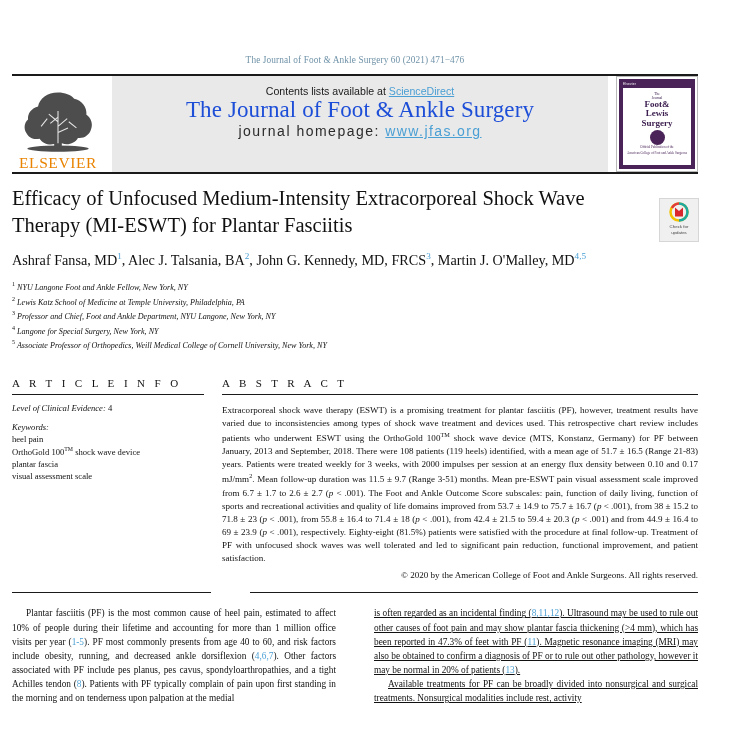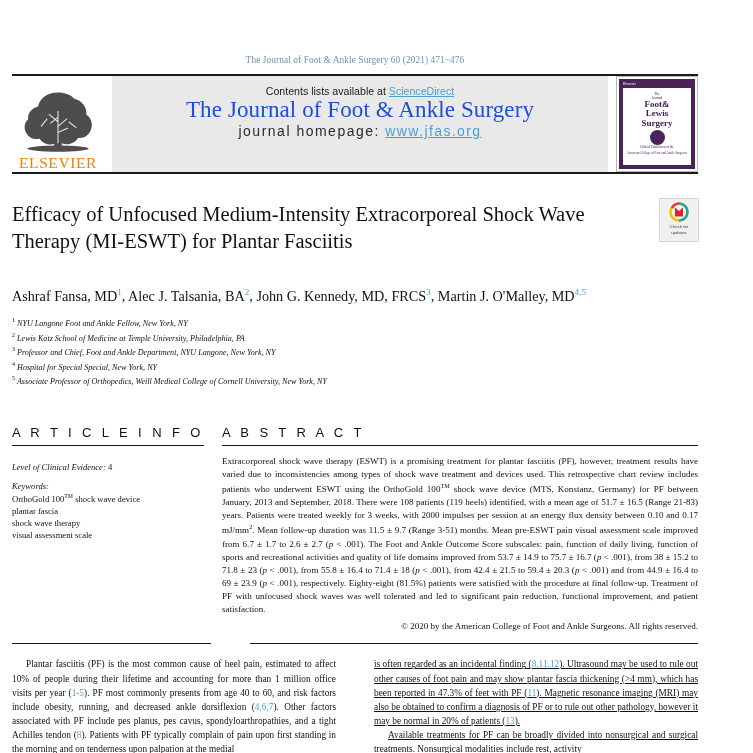--- a/index.html
+++ b/index.html
@@ -163,35 +163,35 @@
   }
 
   .masthead-rule-bottom {
     border-top: 2px solid #1a1a1a;
     margin: 0;
   }
 
   
   .title-block {
     position: relative;
-    padding-top: 27px;
+    padding-top: 11px;
   }
   .article-title {
     font-size: 20.5px;
     line-height: 1.30;
     color: #111111;
     font-family: "Liberation Serif", "DejaVu Serif", serif;
     max-width: 600px;
     margin: 0;
     font-weight: normal;
   }
   .authors {
     font-size: 14.2px;
     line-height: 1.35;
-    margin-top: 32px;
+    margin-top: 12px;
     color: #111111;
     max-width: 660px;
   }
   .authors sup { font-size: 9.2px; color: #4a9fd4; vertical-align: super; }
 
   .affiliations {
     margin-top: 10px;
     font-style: italic;
     font-size: 8.1px;
     line-height: 1.58;
@@ -232,33 +232,32 @@
     flex: 0 0 210px;
     width: 210px;
     padding-right: 18px;
     box-sizing: border-box;
   }
   .col-abstract {
     flex: 1 1 auto;
     box-sizing: border-box;
   }
   .section-head {
-    font-size: 13px;
+    font-size: 11px;
     letter-spacing: 3.4px;
-    font-family: Liberation Sans, sans-serif;
+    font-family: Liberation Serif, serif;
     color: #111111;
     padding-bottom: 5px;
-    margin-top: 12px;
   }
   .head-rule { border-top: 1.2px solid #1a1a1a; }
 
   .loce {
     font-size: 8.6px;
     font-style: italic;
-    margin-top: 16px;
+    margin-top: 8px;
     color: #111;
   }
   .loce .val { font-style: normal; }
   .kw-head {
     font-size: 8.6px;
     font-style: italic;
     margin-top: 9px;
     color: #111;
   }
   .kw-list {
@@ -373,21 +372,21 @@
 
   <div class="title-block">
     <h1 class="article-title">Efficacy of Unfocused Medium-Intensity Extracorporeal Shock Wave Therapy (MI-ESWT) for Plantar Fasciitis</h1>
 
     <div class="authors">Ashraf Fansa, MD<sup>1</sup>, Alec J. Talsania, BA<sup>2</sup>, John G. Kennedy, MD, FRCS<sup>3</sup>, Martin J. O'Malley, MD<sup>4,5</sup></div>
 
     <div class="affiliations">
       <div><sup>1</sup> <span>NYU Langone Foot and Ankle Fellow, New York, NY</span></div>
       <div><sup>2</sup> <span>Lewis Katz School of Medicine at Temple University, Philadelphia, PA</span></div>
       <div><sup>3</sup> <span>Professor and Chief, Foot and Ankle Department, NYU Langone, New York, NY</span></div>
-      <div><sup>4</sup> <span>Hospital for Special Special, New York, NY</span></div>
+      <div><sup>4</sup> <span>Langone for Special Surgery, New York, NY</span></div>
       <div><sup>5</sup> <span>Associate Professor of Orthopedics, Weill Medical College of Cornell University, New York, NY</span></div>
     </div>
 
     <div class="crossmark">
       <svg width="20" height="20" viewBox="0 0 40 40">
         <circle cx="20" cy="20" r="17" fill="none" stroke="#f2c200" stroke-width="5"></circle>
         <path d="M20 3 A17 17 0 0 1 20 37" fill="none" stroke="#1fa8a0" stroke-width="5"></path>
         <path d="M20 3 A17 17 0 0 0 6 12" fill="none" stroke="#e03a3e" stroke-width="5"></path>
         <path d="M12 29 L12 11 L20 18 L28 11 L28 29 Z" fill="#d9252b"></path>
       </svg>
@@ -404,23 +403,23 @@
       <div class="section-head">A R T I C L E   I N F O</div>
       <div class="head-rule"></div>
 
       <div class="loce">
         <span>Level of Clinical Evidence:</span>
         <span class="val">4</span>
       </div>
 
       <div class="kw-head">Keywords:</div>
       <ul class="kw-list">
+        <li>heel pain</li>
         <li>OrthoGold 100<sup>TM</sup> shock wave device</li>
         <li>plantar fascia</li>
-        <li>shock wave therapy</li>
         <li>visual assessment scale</li>
       </ul>
     </div>
 
     <div class="col-abstract">
       <div class="section-head">A B S T R A C T</div>
       <div class="head-rule"></div>
       <div class="abstract-body">Extracorporeal shock wave therapy (ESWT) is a promising treatment for plantar fasciitis (PF), however, treatment results have varied due to inconsistencies among types of shock wave treatment and devices used. This retrospective chart review includes patients who underwent ESWT using the OrthoGold 100<sup>TM</sup> shock wave device (MTS, Konstanz, Germany) for PF between January, 2013 and September, 2018. There were 108 patients (119 heels) identified, with a mean age of 51.7 ± 16.5 (Range 21-83) years. Patients were treated weekly for 3 weeks, with 2000 impulses per session at an energy flux density between 0.10 and 0.17 mJ/mm<sup>2</sup>. Mean follow-up duration was 11.5 ± 9.7 (Range 3-51) months. Mean pre-ESWT pain visual assessment scale improved from 6.7 ± 1.7 to 2.6 ± 2.7 (<i>p</i> &lt; .001). The Foot and Ankle Outcome Score subscales: pain, function of daily living, function of sports and recreational activities and quality of life domains improved from 53.7 ± 14.9 to 75.7 ± 16.7 (<i>p</i> &lt; .001), from 38 ± 15.2 to 71.8 ± 23 (<i>p</i> &lt; .001), from 55.8 ± 16.4 to 71.4 ± 18 (<i>p</i> &lt; .001), from 42.4 ± 21.5 to 59.4 ± 20.3 (<i>p</i> &lt; .001) and from 44.9 ± 16.4 to 69 ± 23.9 (<i>p</i> &lt; .001), respectively. Eighty-eight (81.5%) patients were satisfied with the procedure at final follow-up. Treatment of PF with unfocused shock waves was well tolerated and led to significant pain reduction, functional improvement, and patient satisfaction.</div>
       <div class="copyright">© 2020 by the American College of Foot and Ankle Surgeons. All rights reserved.</div>
     </div>

